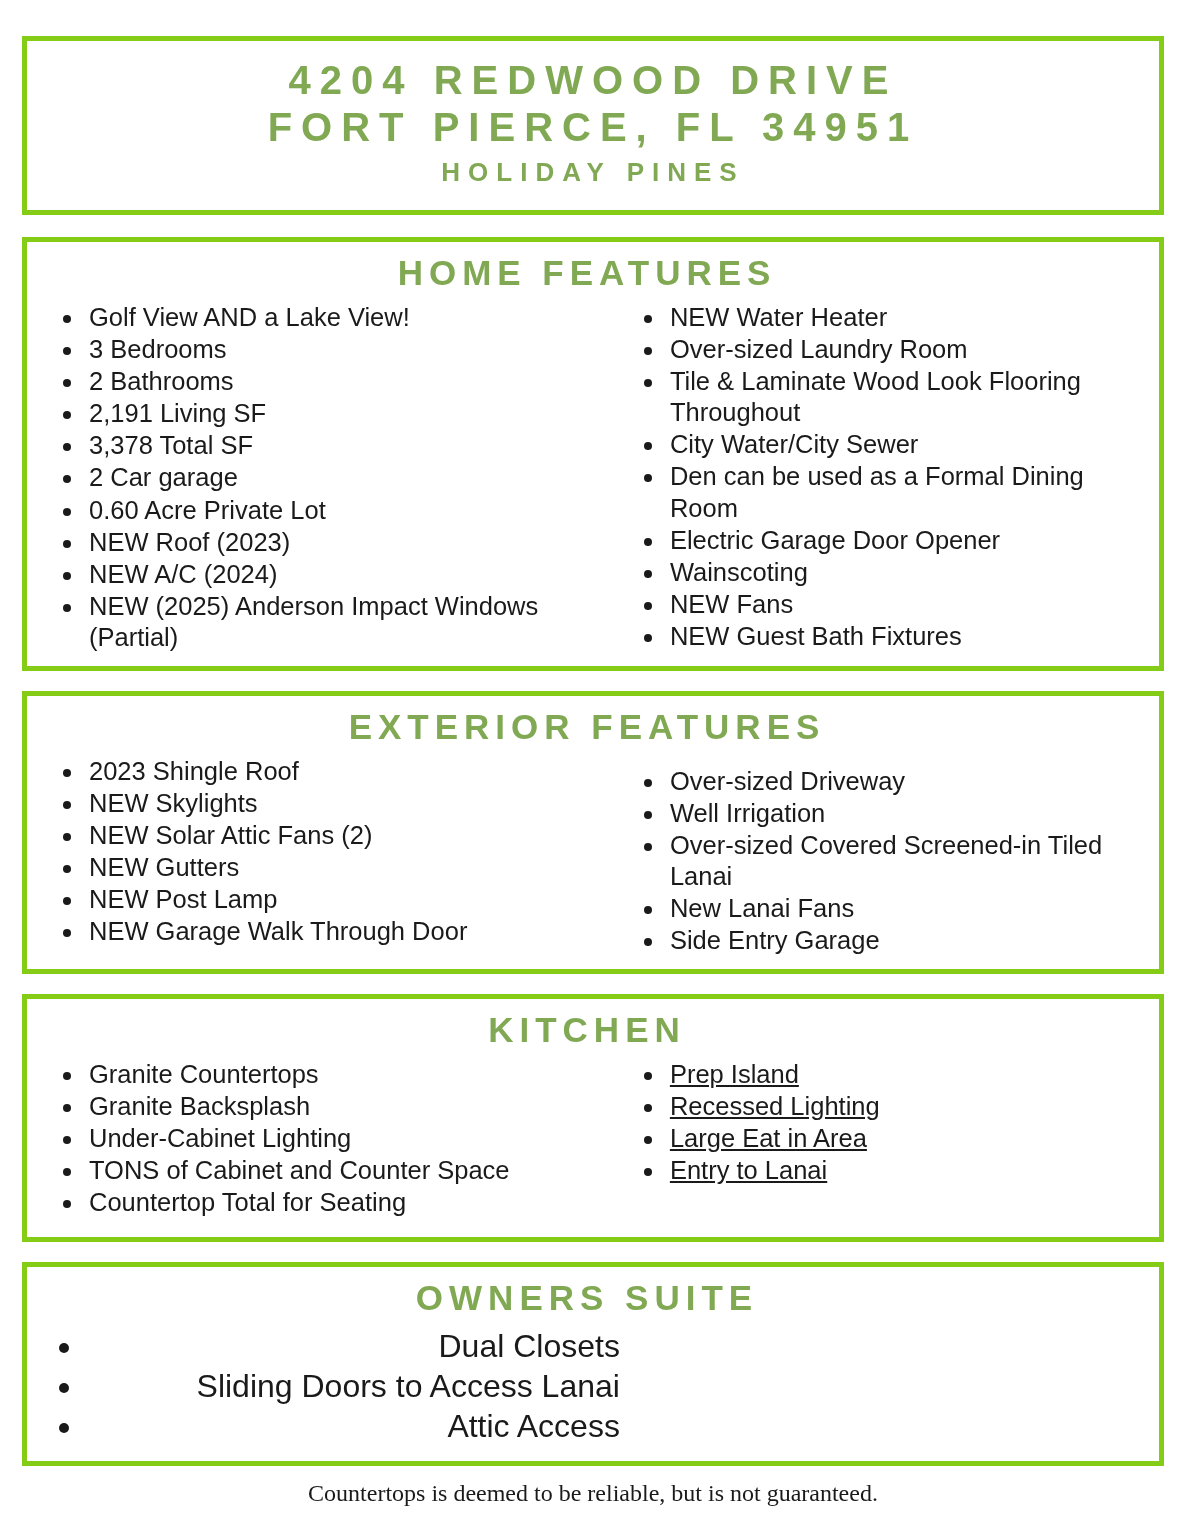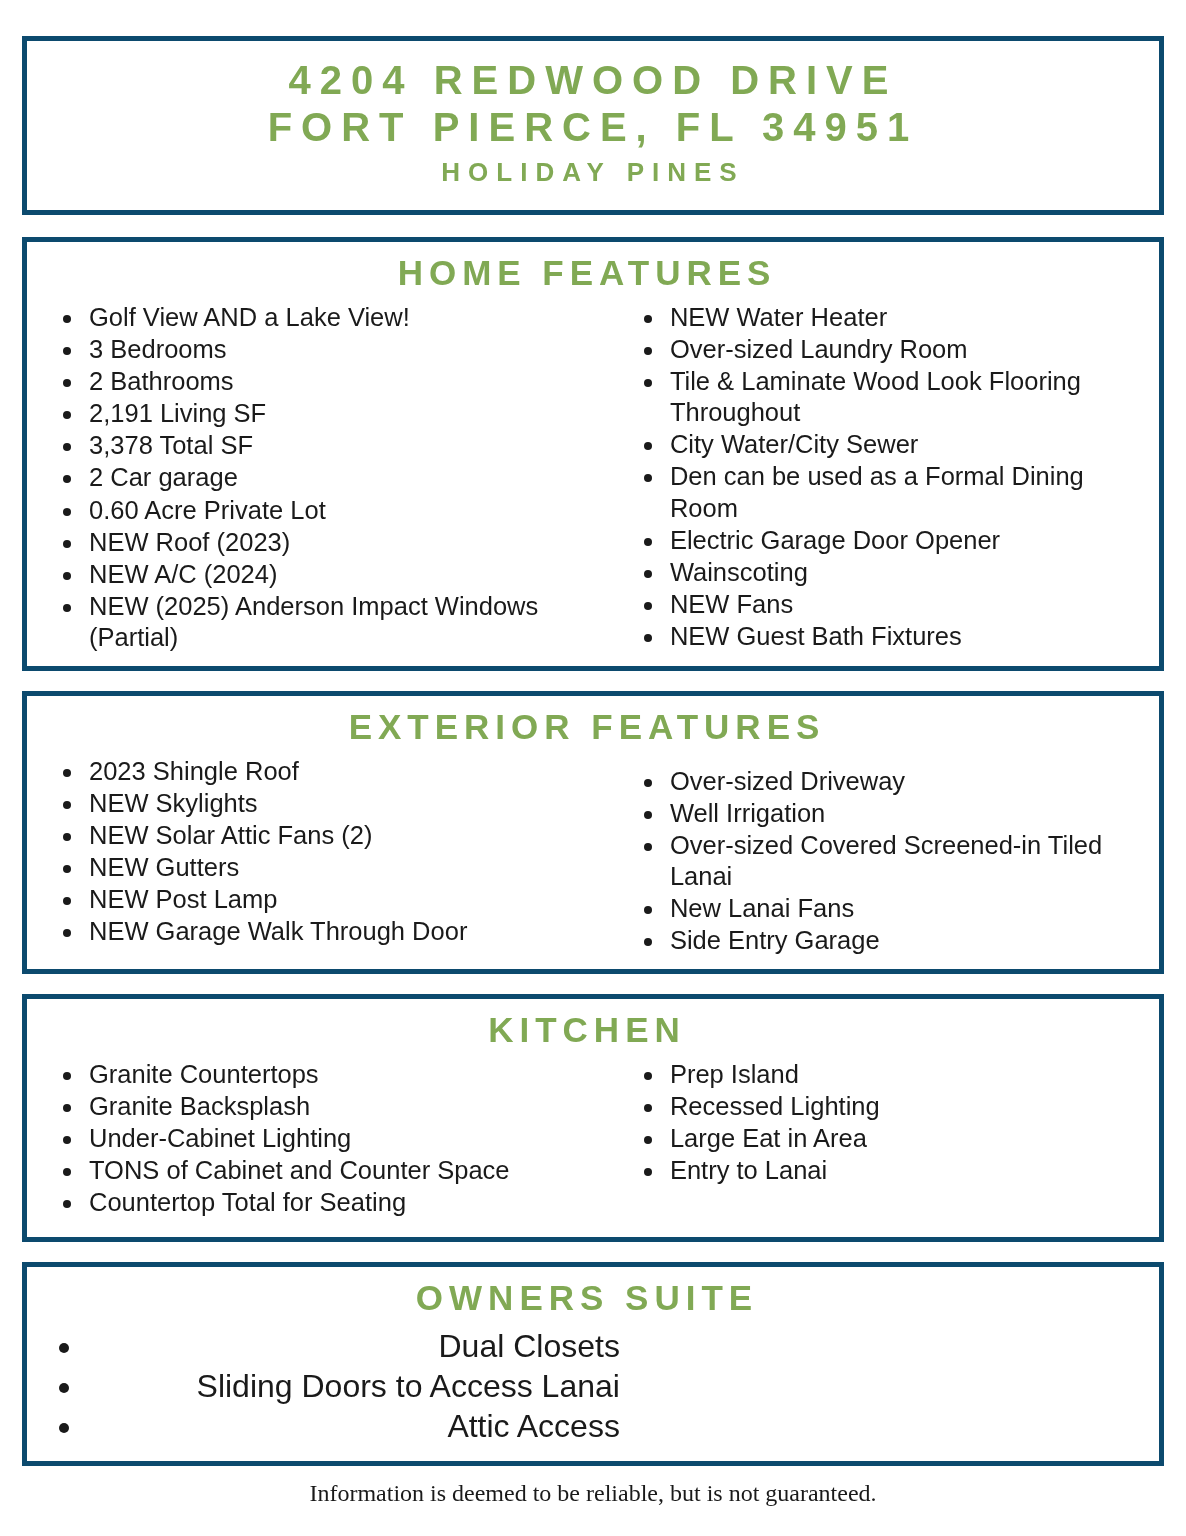--- a/index.html
+++ b/index.html
@@ -16,21 +16,21 @@
   }
   .page {
     width: 1186px;
     height: 1536px;
     box-sizing: border-box;
     padding: 36px 22px 0 22px;
     display: flex;
     flex-direction: column;
   }
   .panel {
-    border: 5px solid #0c4a6e;
+    border: 5px solid #84cc16;
     box-sizing: border-box;
     background: #ffffff;
   }
 
   
   .header-panel {
     padding: 16px 10px 18px 10px;
     text-align: center;
     margin-bottom: 22px;
   }
@@ -97,21 +97,21 @@
   .home .col-left   { width: 53%; }
   .home .col-right  { width: 47%; }
   .home ul.feat li  { font-size: 25.5px; }
 
   .ext .col-left    { width: 53%; }
   .ext .col-right   { width: 47%; }
   .ext ul.feat li   { font-size: 25.5px; }
   .ext .col-right   { padding-top: 10px; }
 
   .kit .col-left    { width: 53%; }
-  .kit .col-right   { width: 47%; }
+  .kit .col-right   { width: 47%; text-decoration: underline; }
   .kit ul.feat li   { font-size: 25.5px; }
 
   .own .col-left    { width: 53%; }
   .own .col-right   { width: 47%; }
   .own ul.feat li   { font-size: 32px; text-align: right; }
 
   .home .section-title { font-size: 35px; }
   .ext  .section-title { font-size: 35px; }
   .kit  .section-title { font-size: 35px; }
   .own  .section-title { font-size: 35px; text-align: center; }
@@ -225,15 +225,15 @@
       <div class="col col-left">
         <ul class="feat">
           <li>Dual Closets</li>
           <li>Sliding Doors to Access Lanai</li>
           <li>Attic Access</li>
         </ul>
       </div>
     </div>
   </div>
 
-  <div class="disclaimer">Information is deemed to be reliable, but is not guaranteed.</div>
+  <div class="disclaimer">Countertops is deemed to be reliable, but is not guaranteed.</div>
 
 </div>
 
 </body></html>

